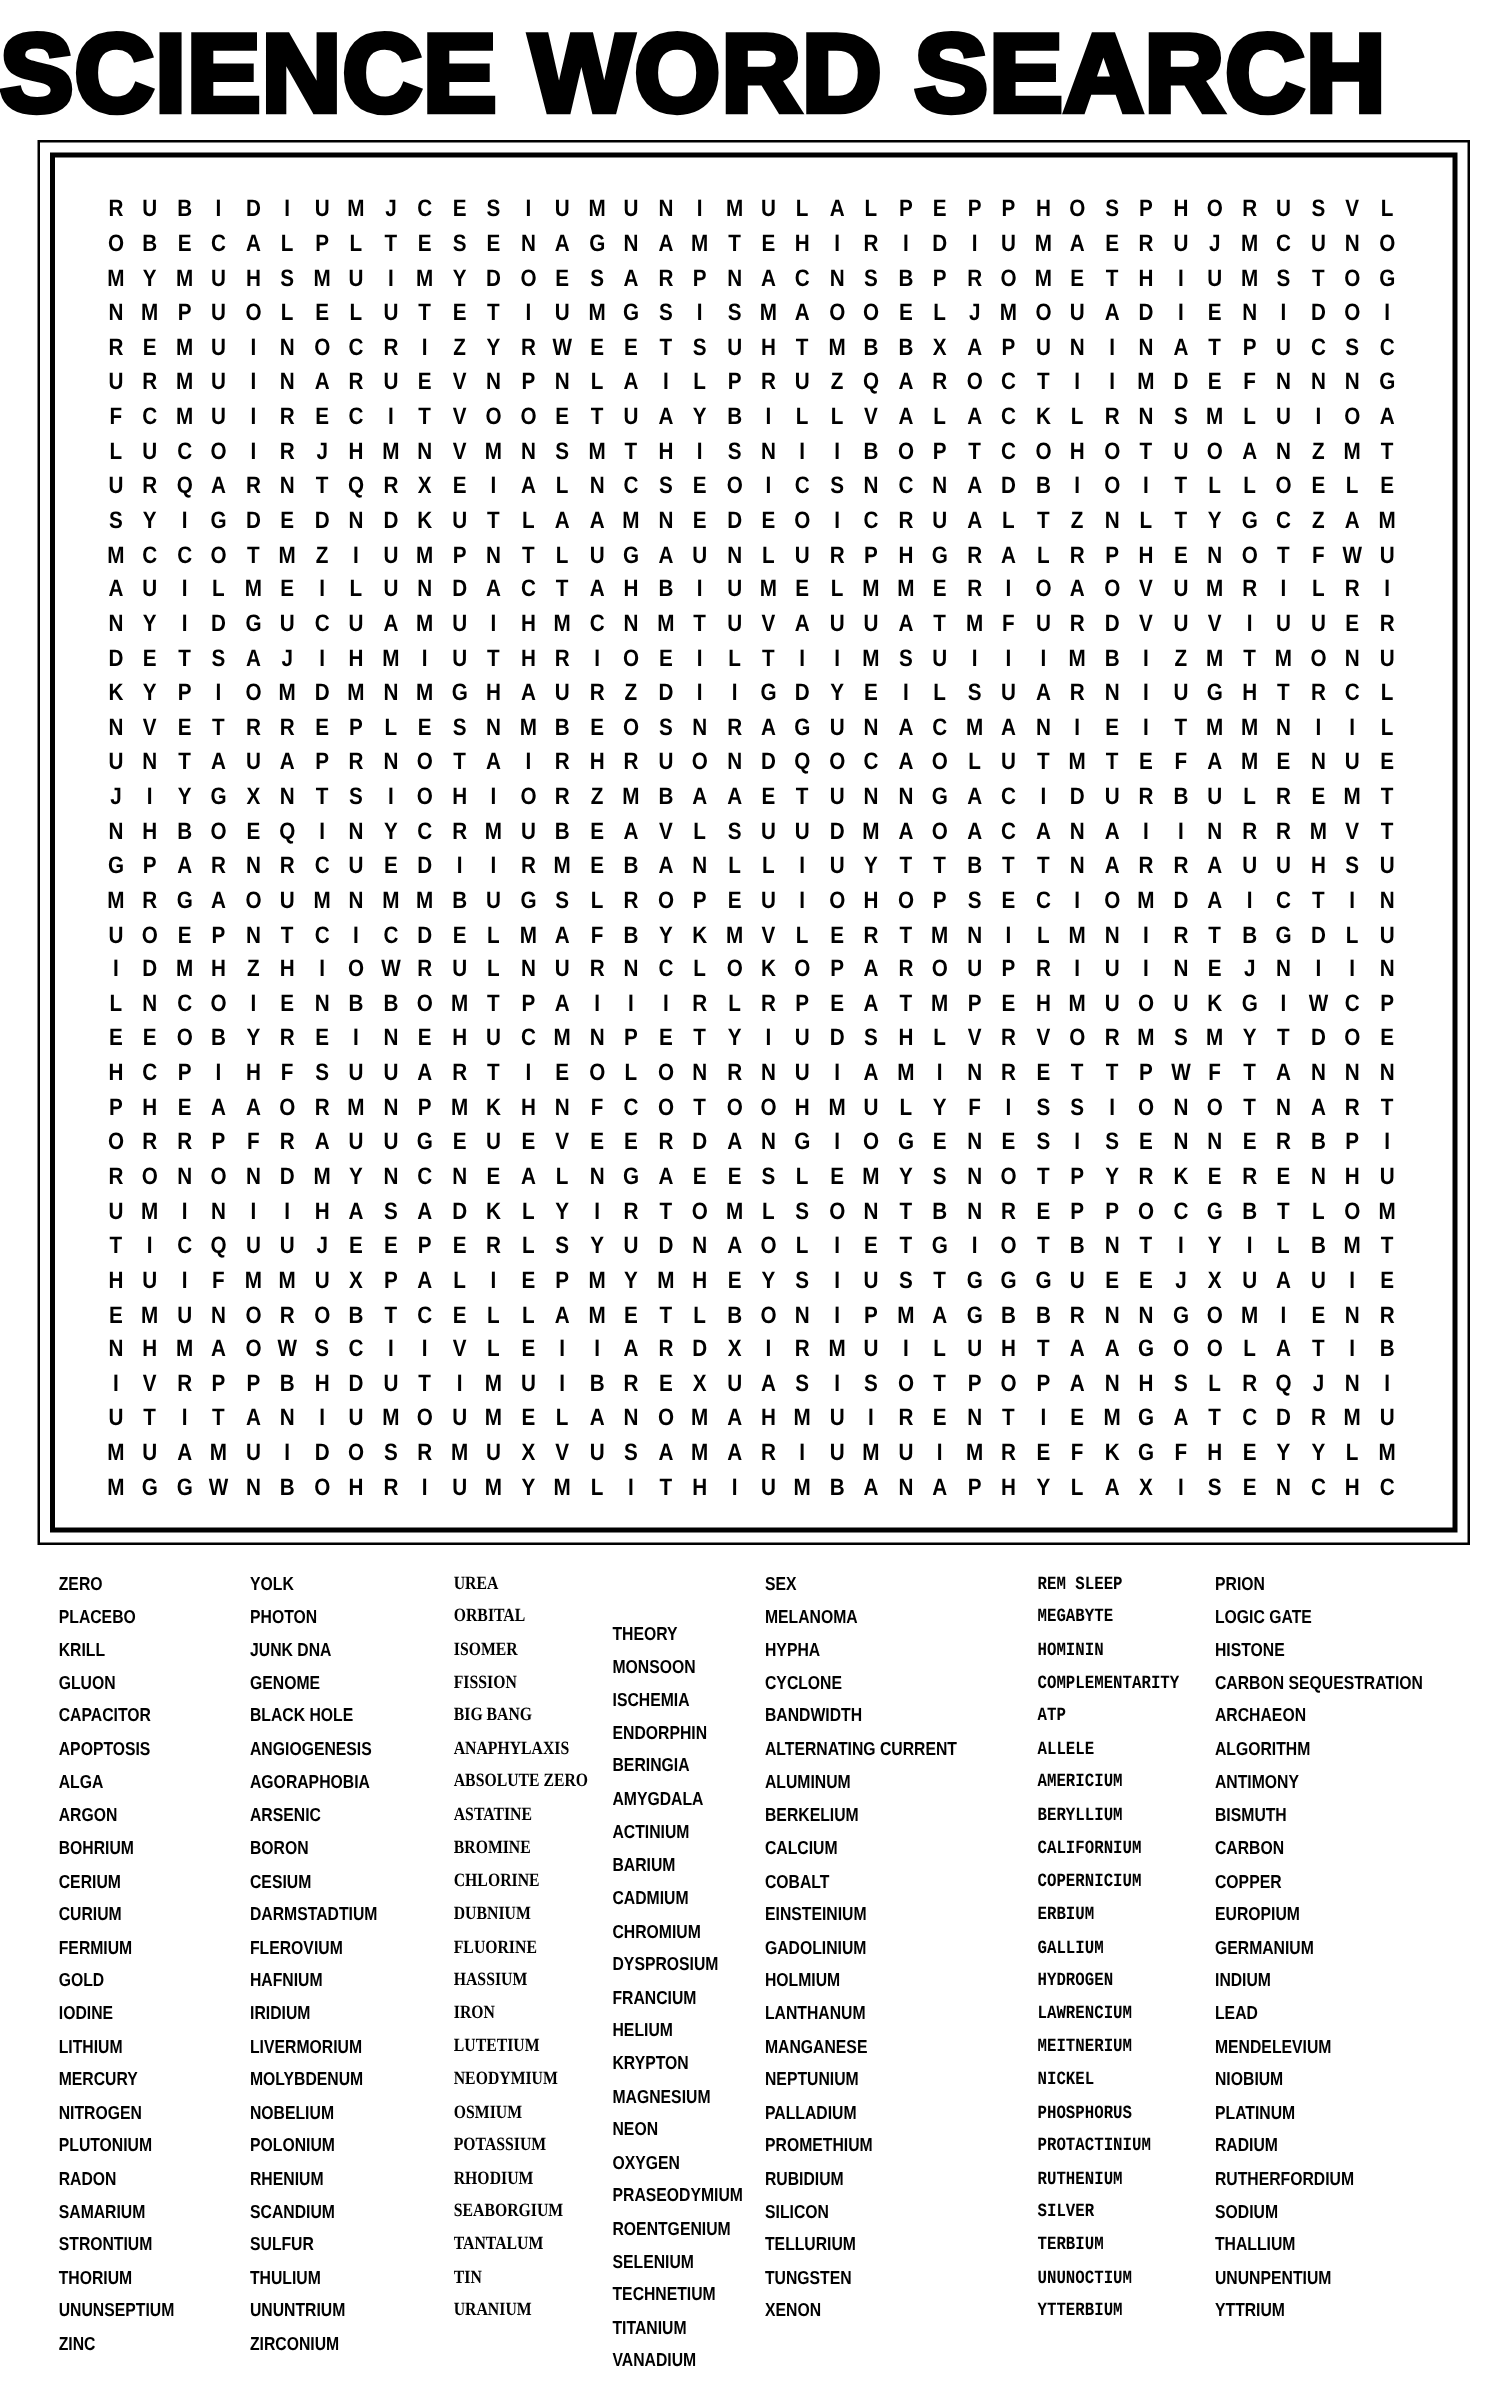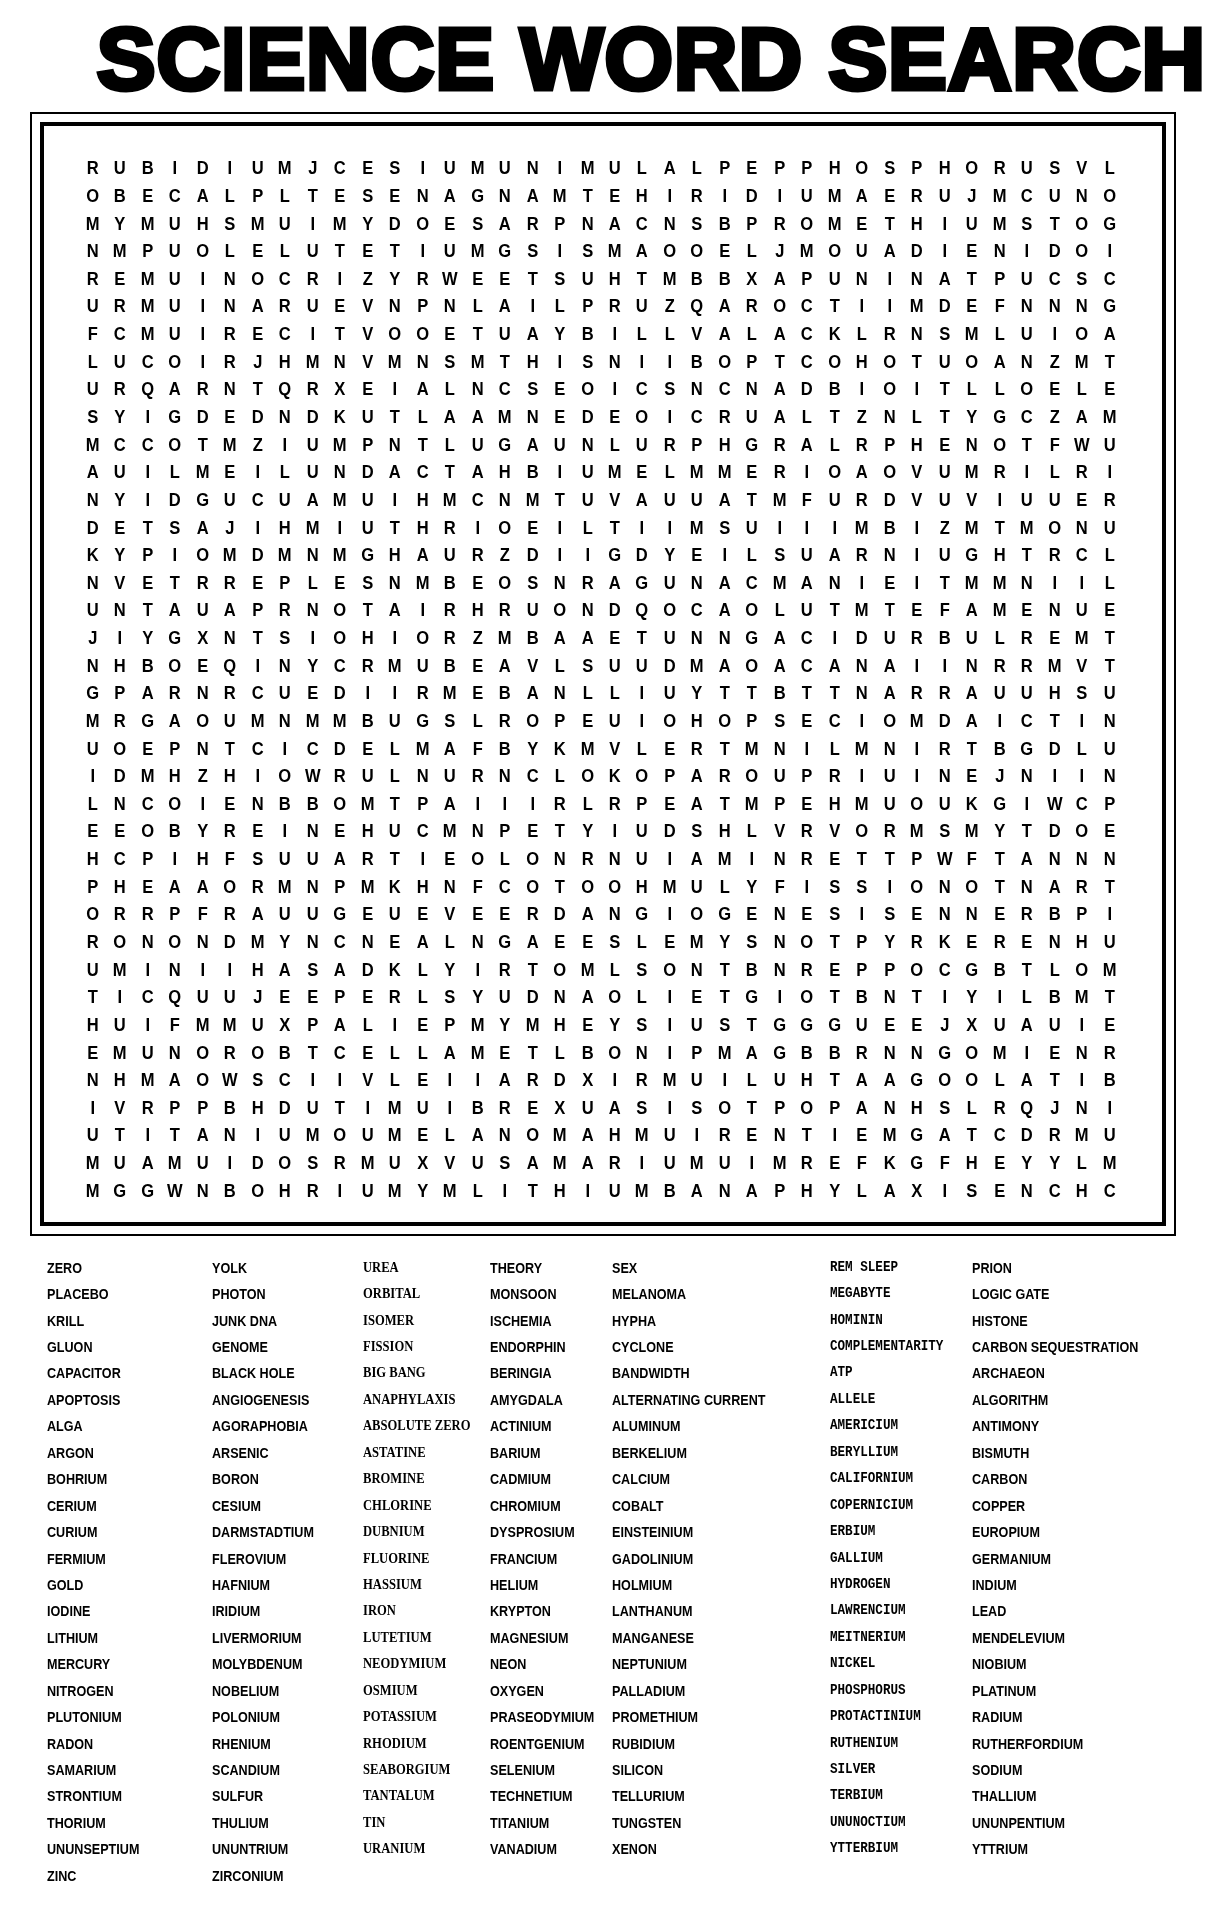--- a/index.html
+++ b/index.html
@@ -1,20 +1,20 @@
 <!DOCTYPE html>
 <html><head>
 <meta charset="utf-8">
 <style>
   html,body{margin:0;padding:0;background:#ffffff;}
   .page{position:relative;width:1206px;height:1920px;background:#ffffff;color:#000;
         font-family:"Liberation Sans",sans-serif;overflow:hidden;}
 
   
-  .title{position:absolute;left:0;top:8px;width:1206px;margin:0;text-align:right;
+  .title{position:absolute;left:0;top:8px;width:1206px;margin:0;text-align:left;
          font-family:"Liberation Sans",sans-serif;font-weight:900;font-size:88px;
          letter-spacing:1px;color:#000;
          -webkit-text-stroke:5px #000;paint-order:stroke fill;}
 
   
   .puzzle-box{position:absolute;left:30px;top:112px;width:1146px;height:1124px;
               border:2px solid #000;box-sizing:border-box;}
   .puzzle-box-inner{position:absolute;left:8px;top:8px;right:8px;bottom:8px;
               border:4px solid #000;box-sizing:border-box;}
 
@@ -23,23 +23,23 @@
                display:grid;grid-template-columns:repeat(38,1fr);
                grid-template-rows:repeat(38,1fr);}
   .cell{display:flex;align-items:center;justify-content:center;
         font-weight:700;font-size:19px;line-height:1;color:#000;
         transform:scaleX(.87);}
 
   
   .word-list{position:absolute;left:0;top:1254px;width:1206px;height:650px;}
   .word-col{position:absolute;top:0;white-space:nowrap;}
   .word-col:nth-child(1){left:47px;}
-  .word-col:nth-child(2){left:212px;}
+  .word-col:nth-child(2){left:200px;}
   .word-col:nth-child(3){left:363px;font-family:Liberation Serif, serif;}
-  .word-col:nth-child(4){left:490px;}
+  .word-col:nth-child(4){left:490px;margin-top:40px;}
   .word-col:nth-child(5){left:612px;}
   .word-col:nth-child(6){left:830px;font-family:Liberation Mono, monospace;}
   .word-col:nth-child(7){left:972px;}
   .word-item{height:26.45px;display:flex;align-items:center;
              font-weight:700;font-size:15px;color:#000;letter-spacing:0px;
              transform:scaleX(.84);transform-origin:left center;}
 </style>
 </head>
 <body>
 

